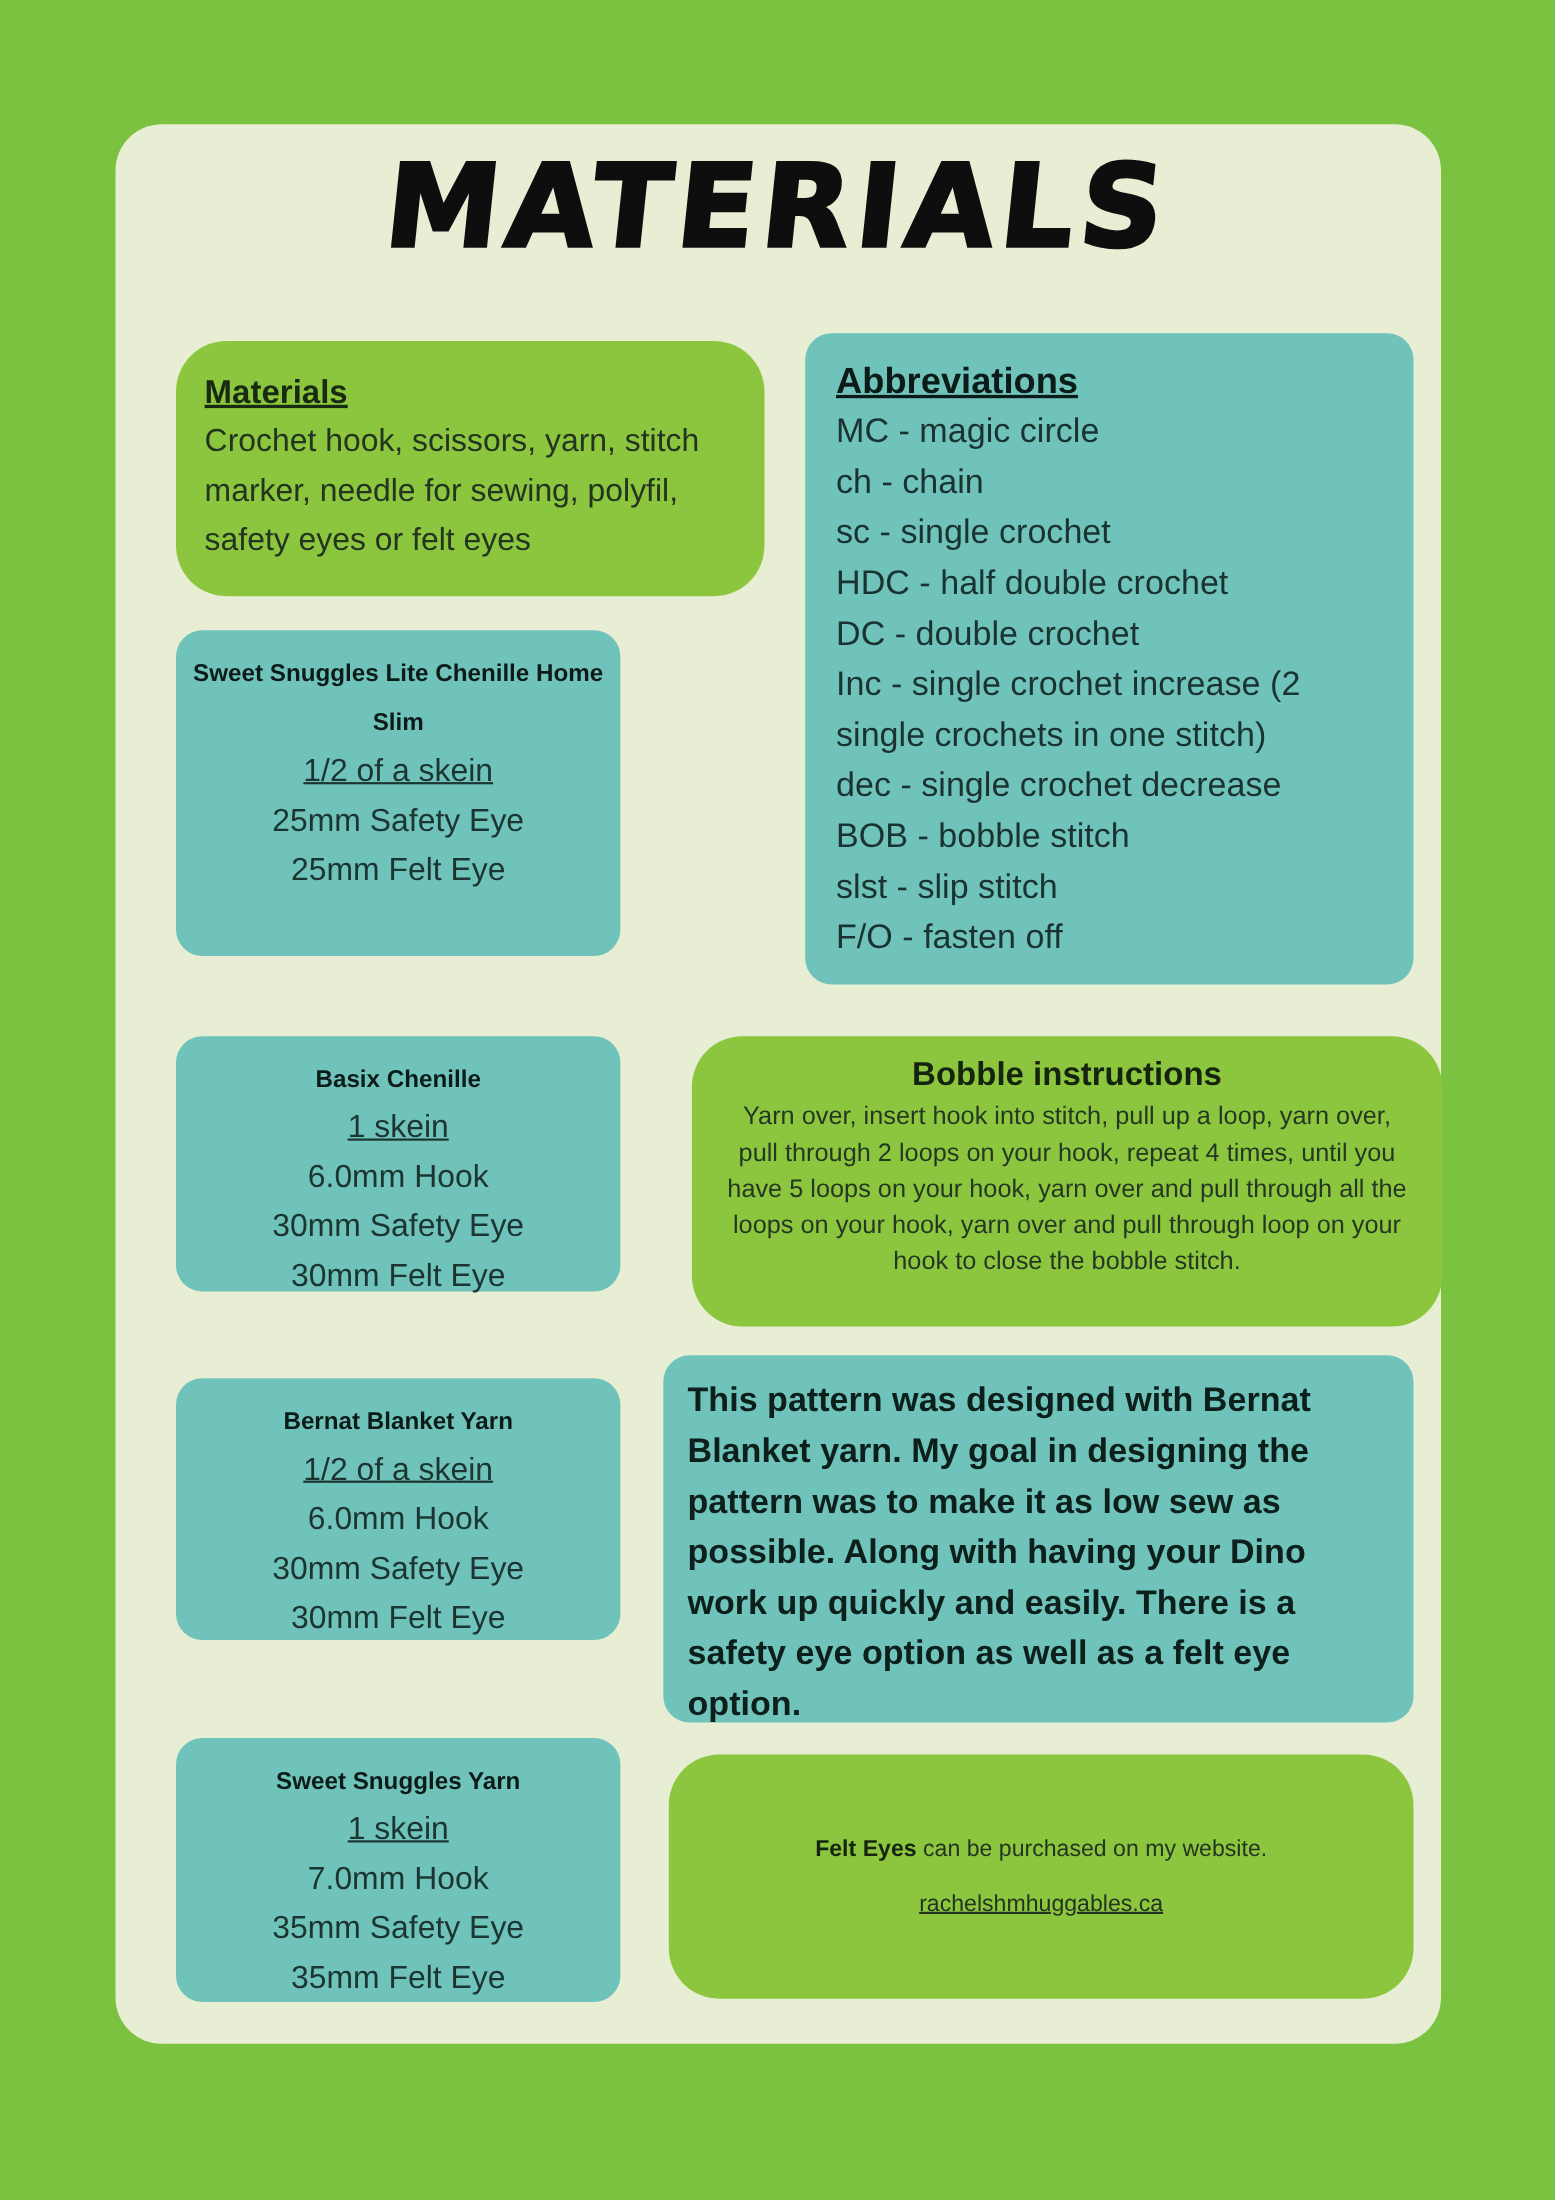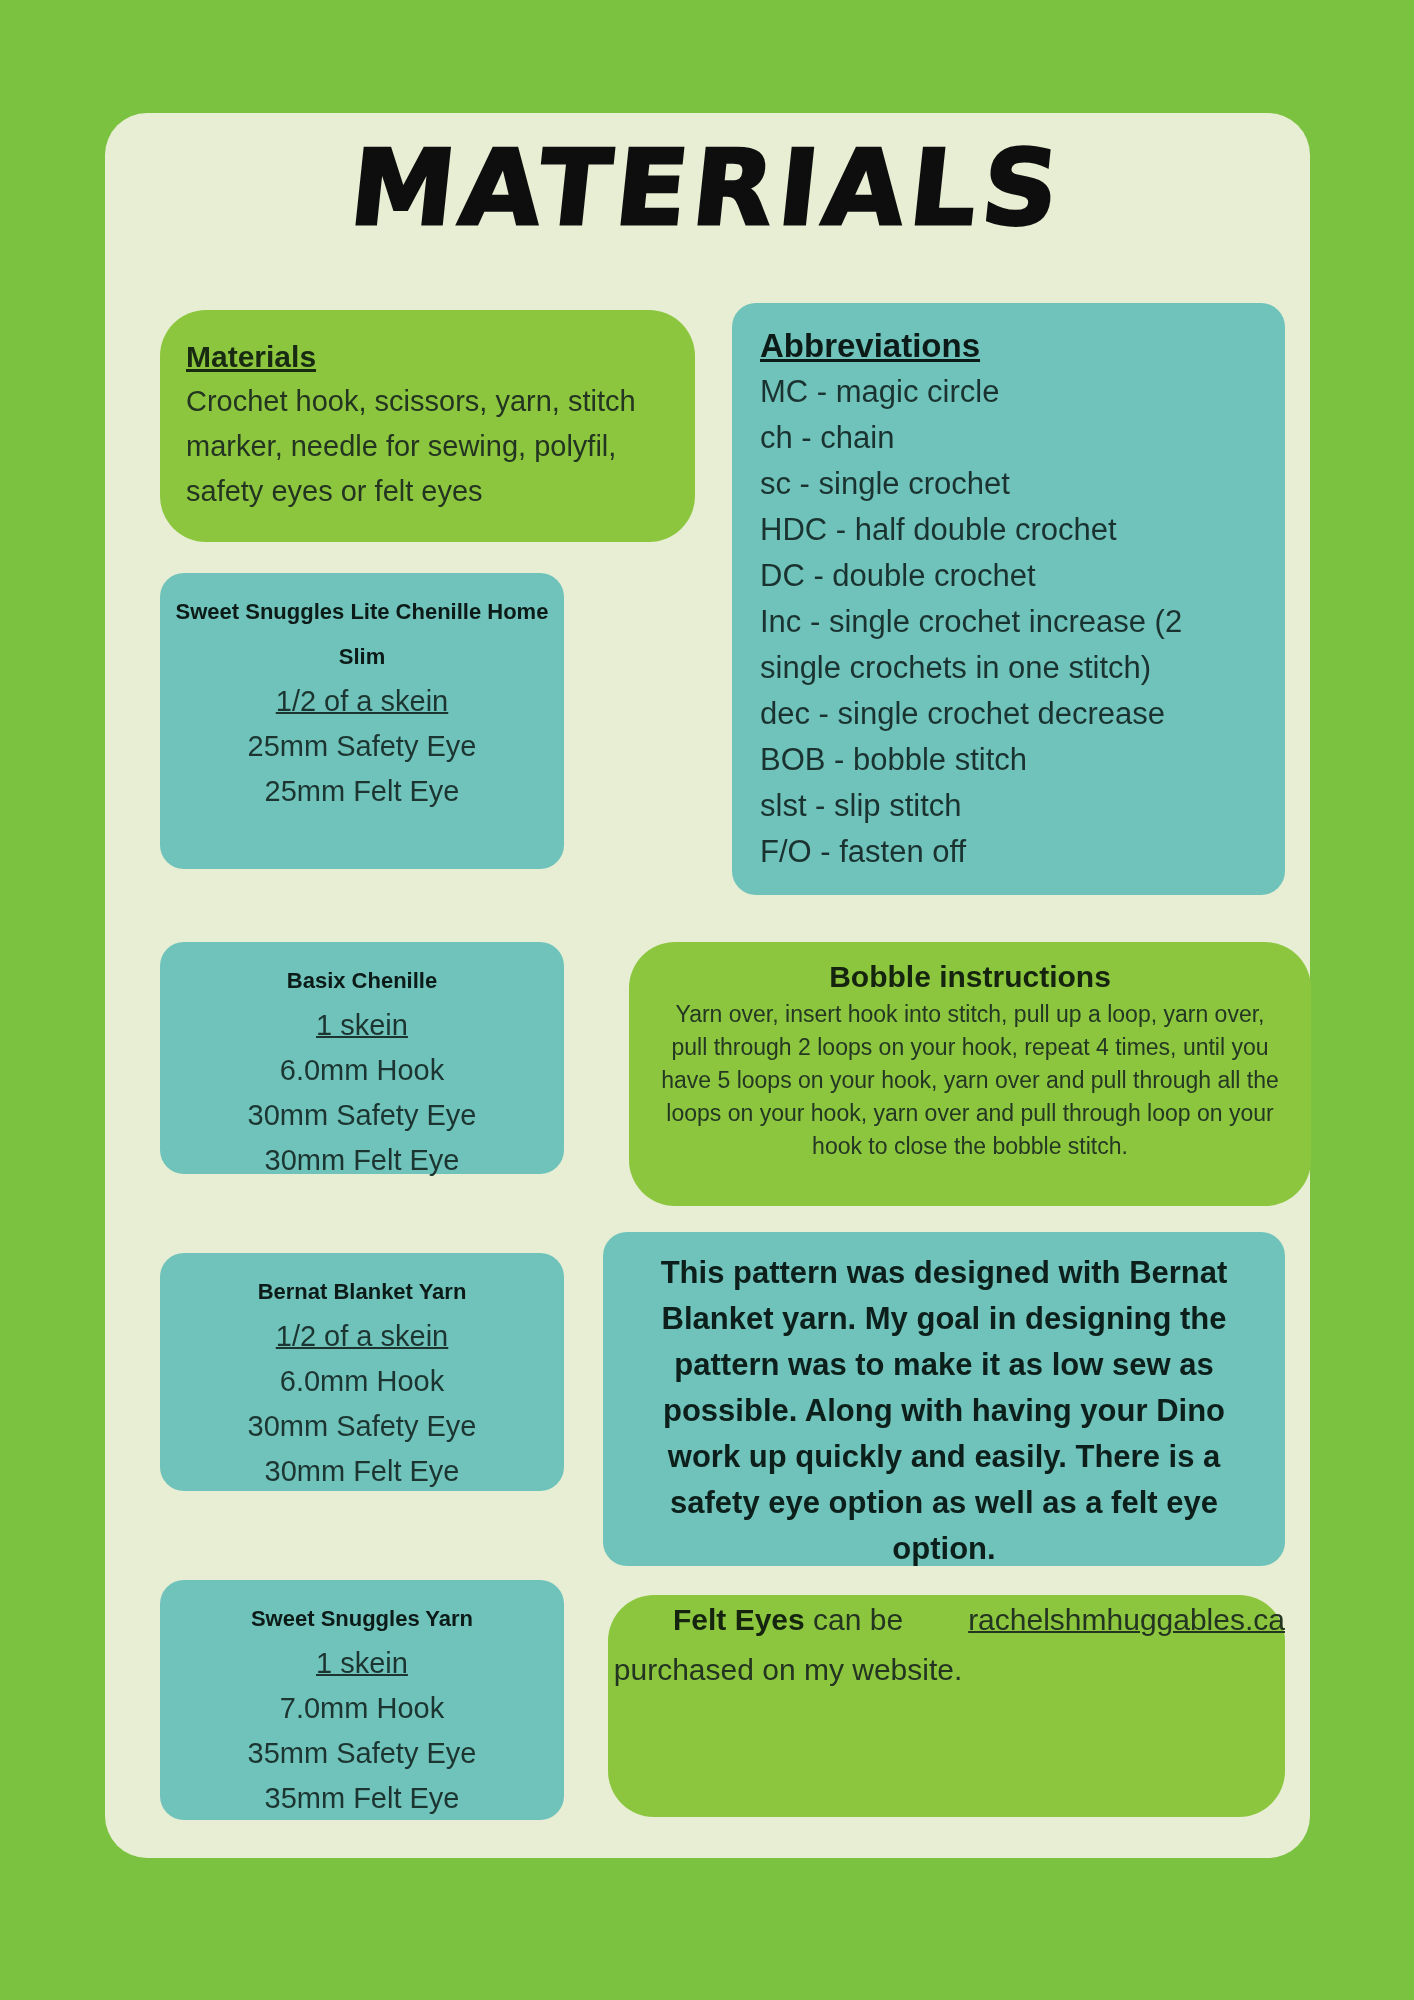--- a/index.html
+++ b/index.html
@@ -92,33 +92,33 @@
     font-size:23px;line-height:33px;margin-left:26px;
   }
   .bobble-box .box-title{
     font-weight:bold;color:#14240e;font-size:30px;line-height:42px;
   }
 
   
   .pattern-box{
     left:498px;top:1119px;width:682px;height:334px;
     padding:18px 22px;
-    text-align:center;
+    text-align:left;
     font-weight:bold;
     color:#0d1f1b;
     font-size:31px;line-height:46px;
   }
 
   
   .felt-box{
     left:503px;top:1482px;width:677px;height:222px;
     text-align:center;
     color:#233420;
-    font-size:30px;line-height:50px;
-    display:flex;justify-content:center;
+    font-size:21px;line-height:50px;
+    display:flex;flex-direction:column;justify-content:center;
   }
   .felt-box .bold{ font-weight:bold;color:#14240e; }
   .felt-box a{
     color:#233420;
     text-decoration:underline;
     text-decoration-thickness:2px;
     cursor:pointer;
   }
 </style>
 </head>

